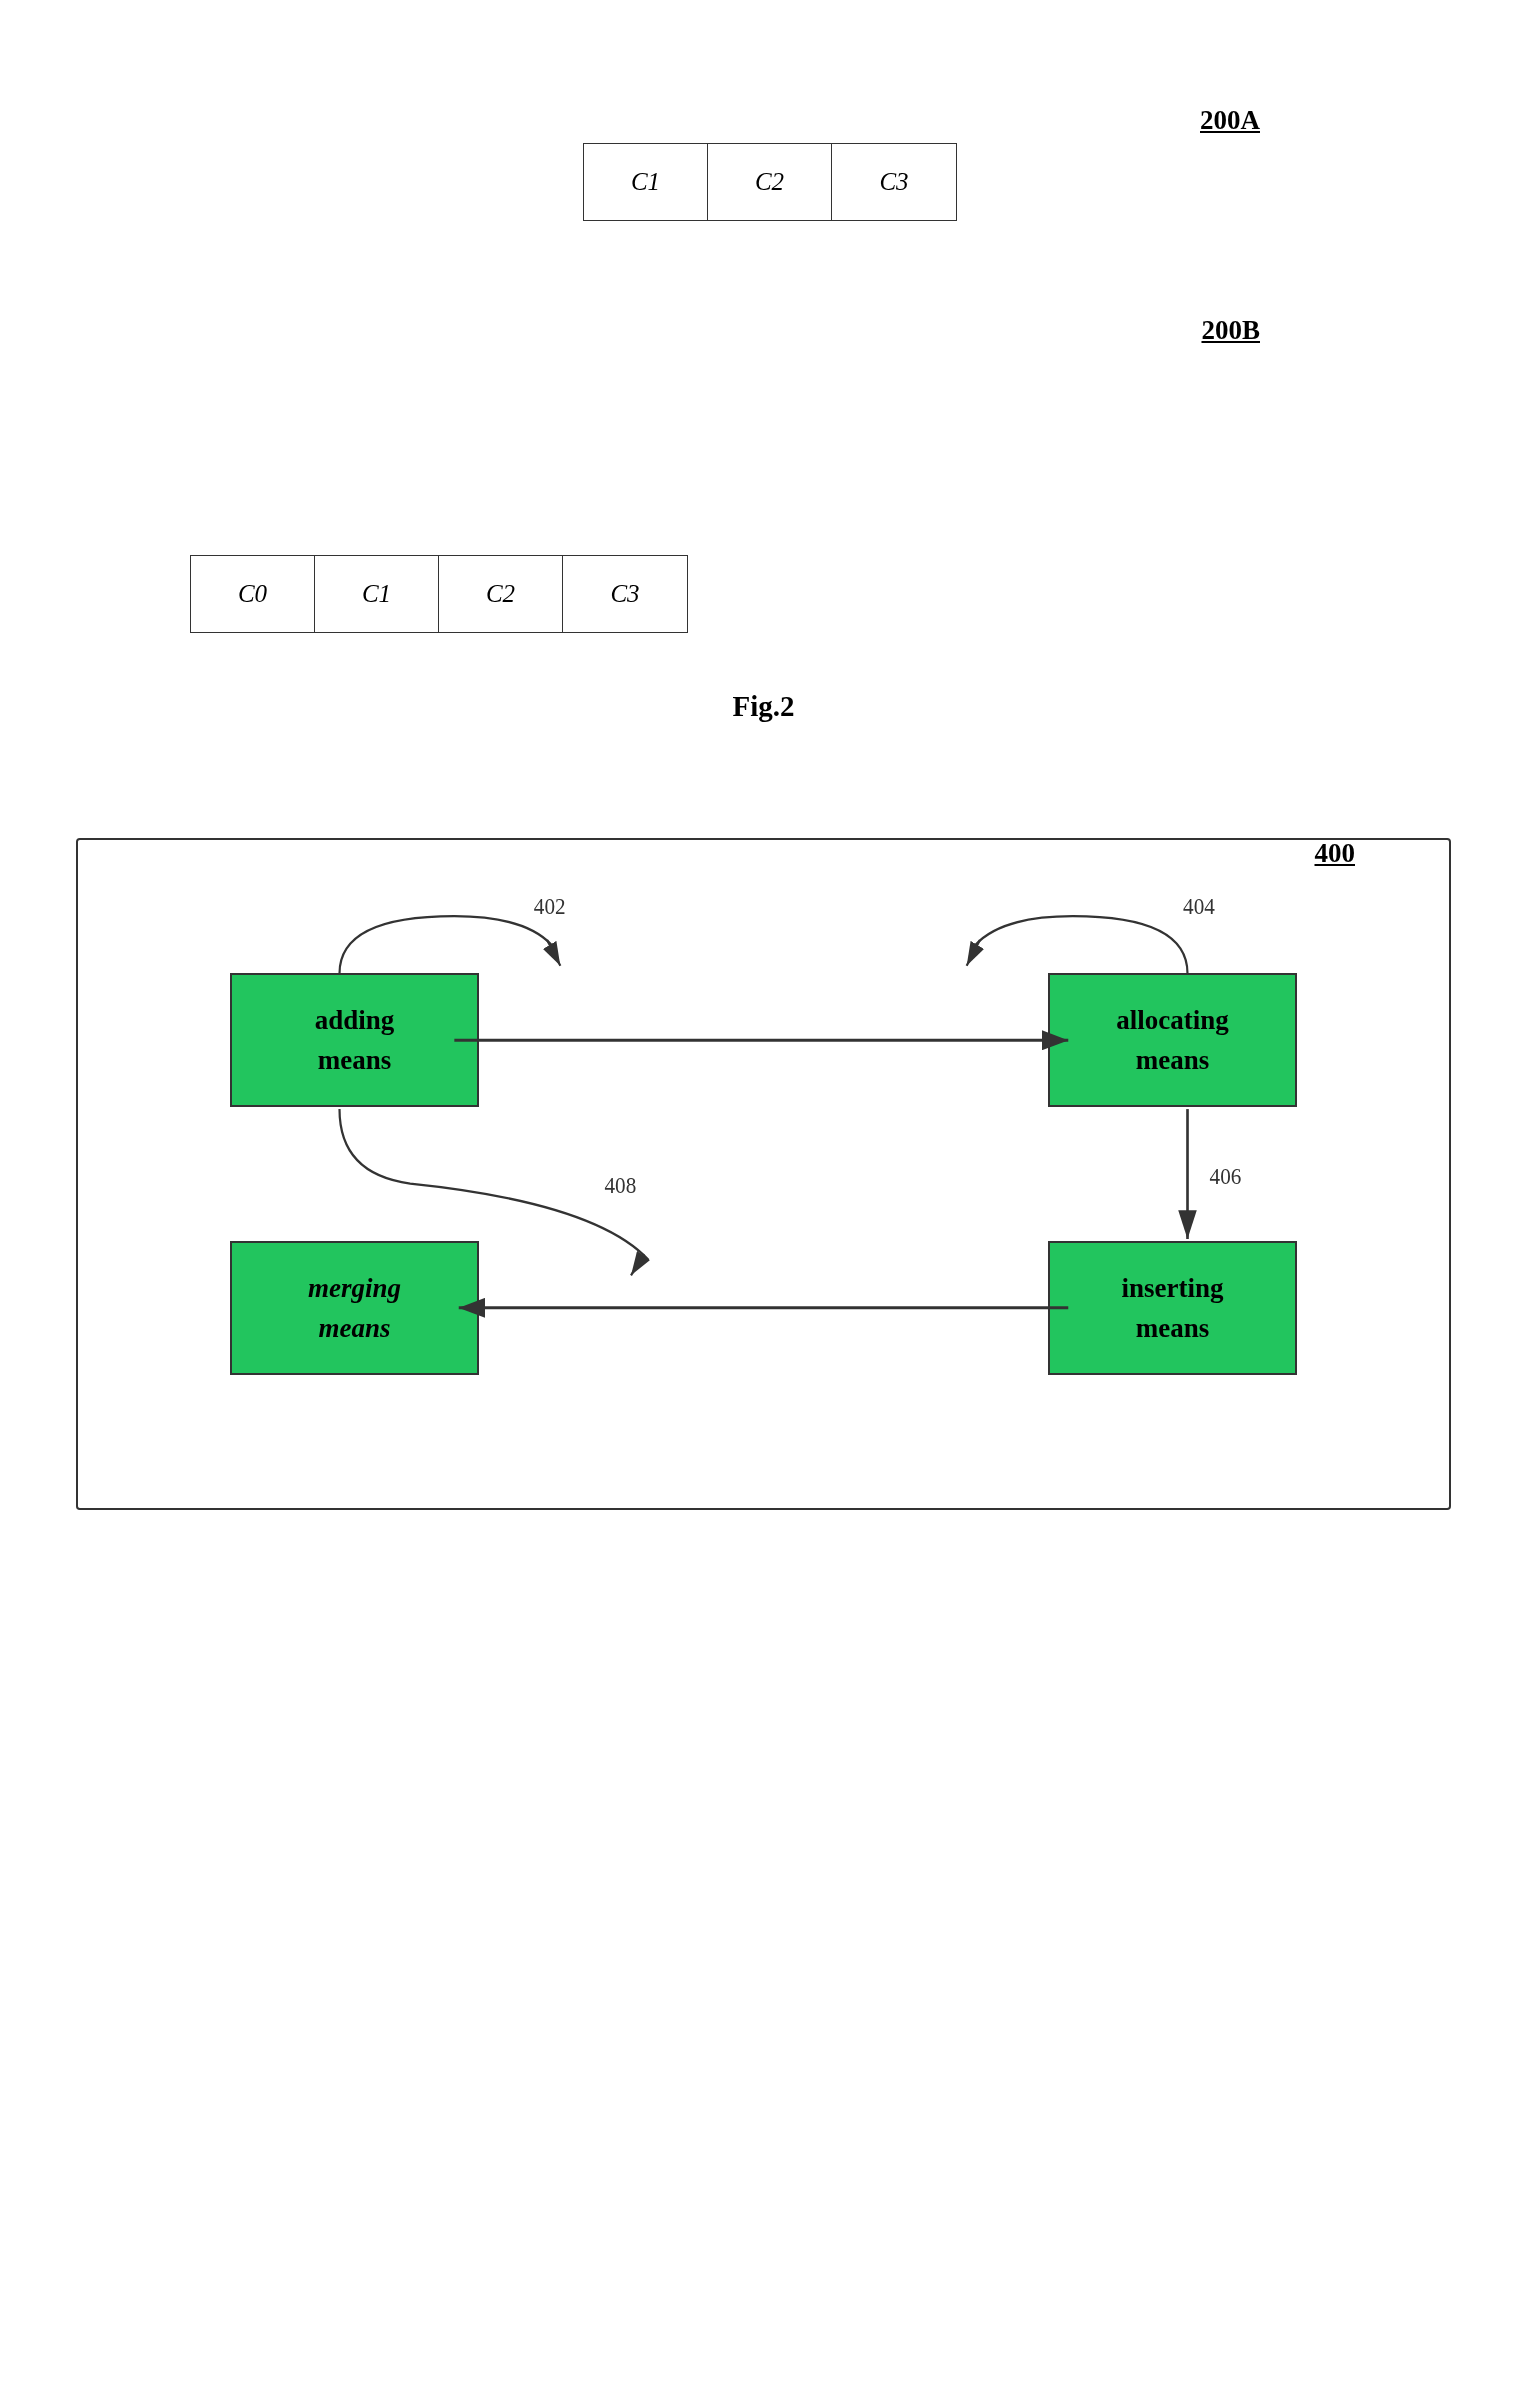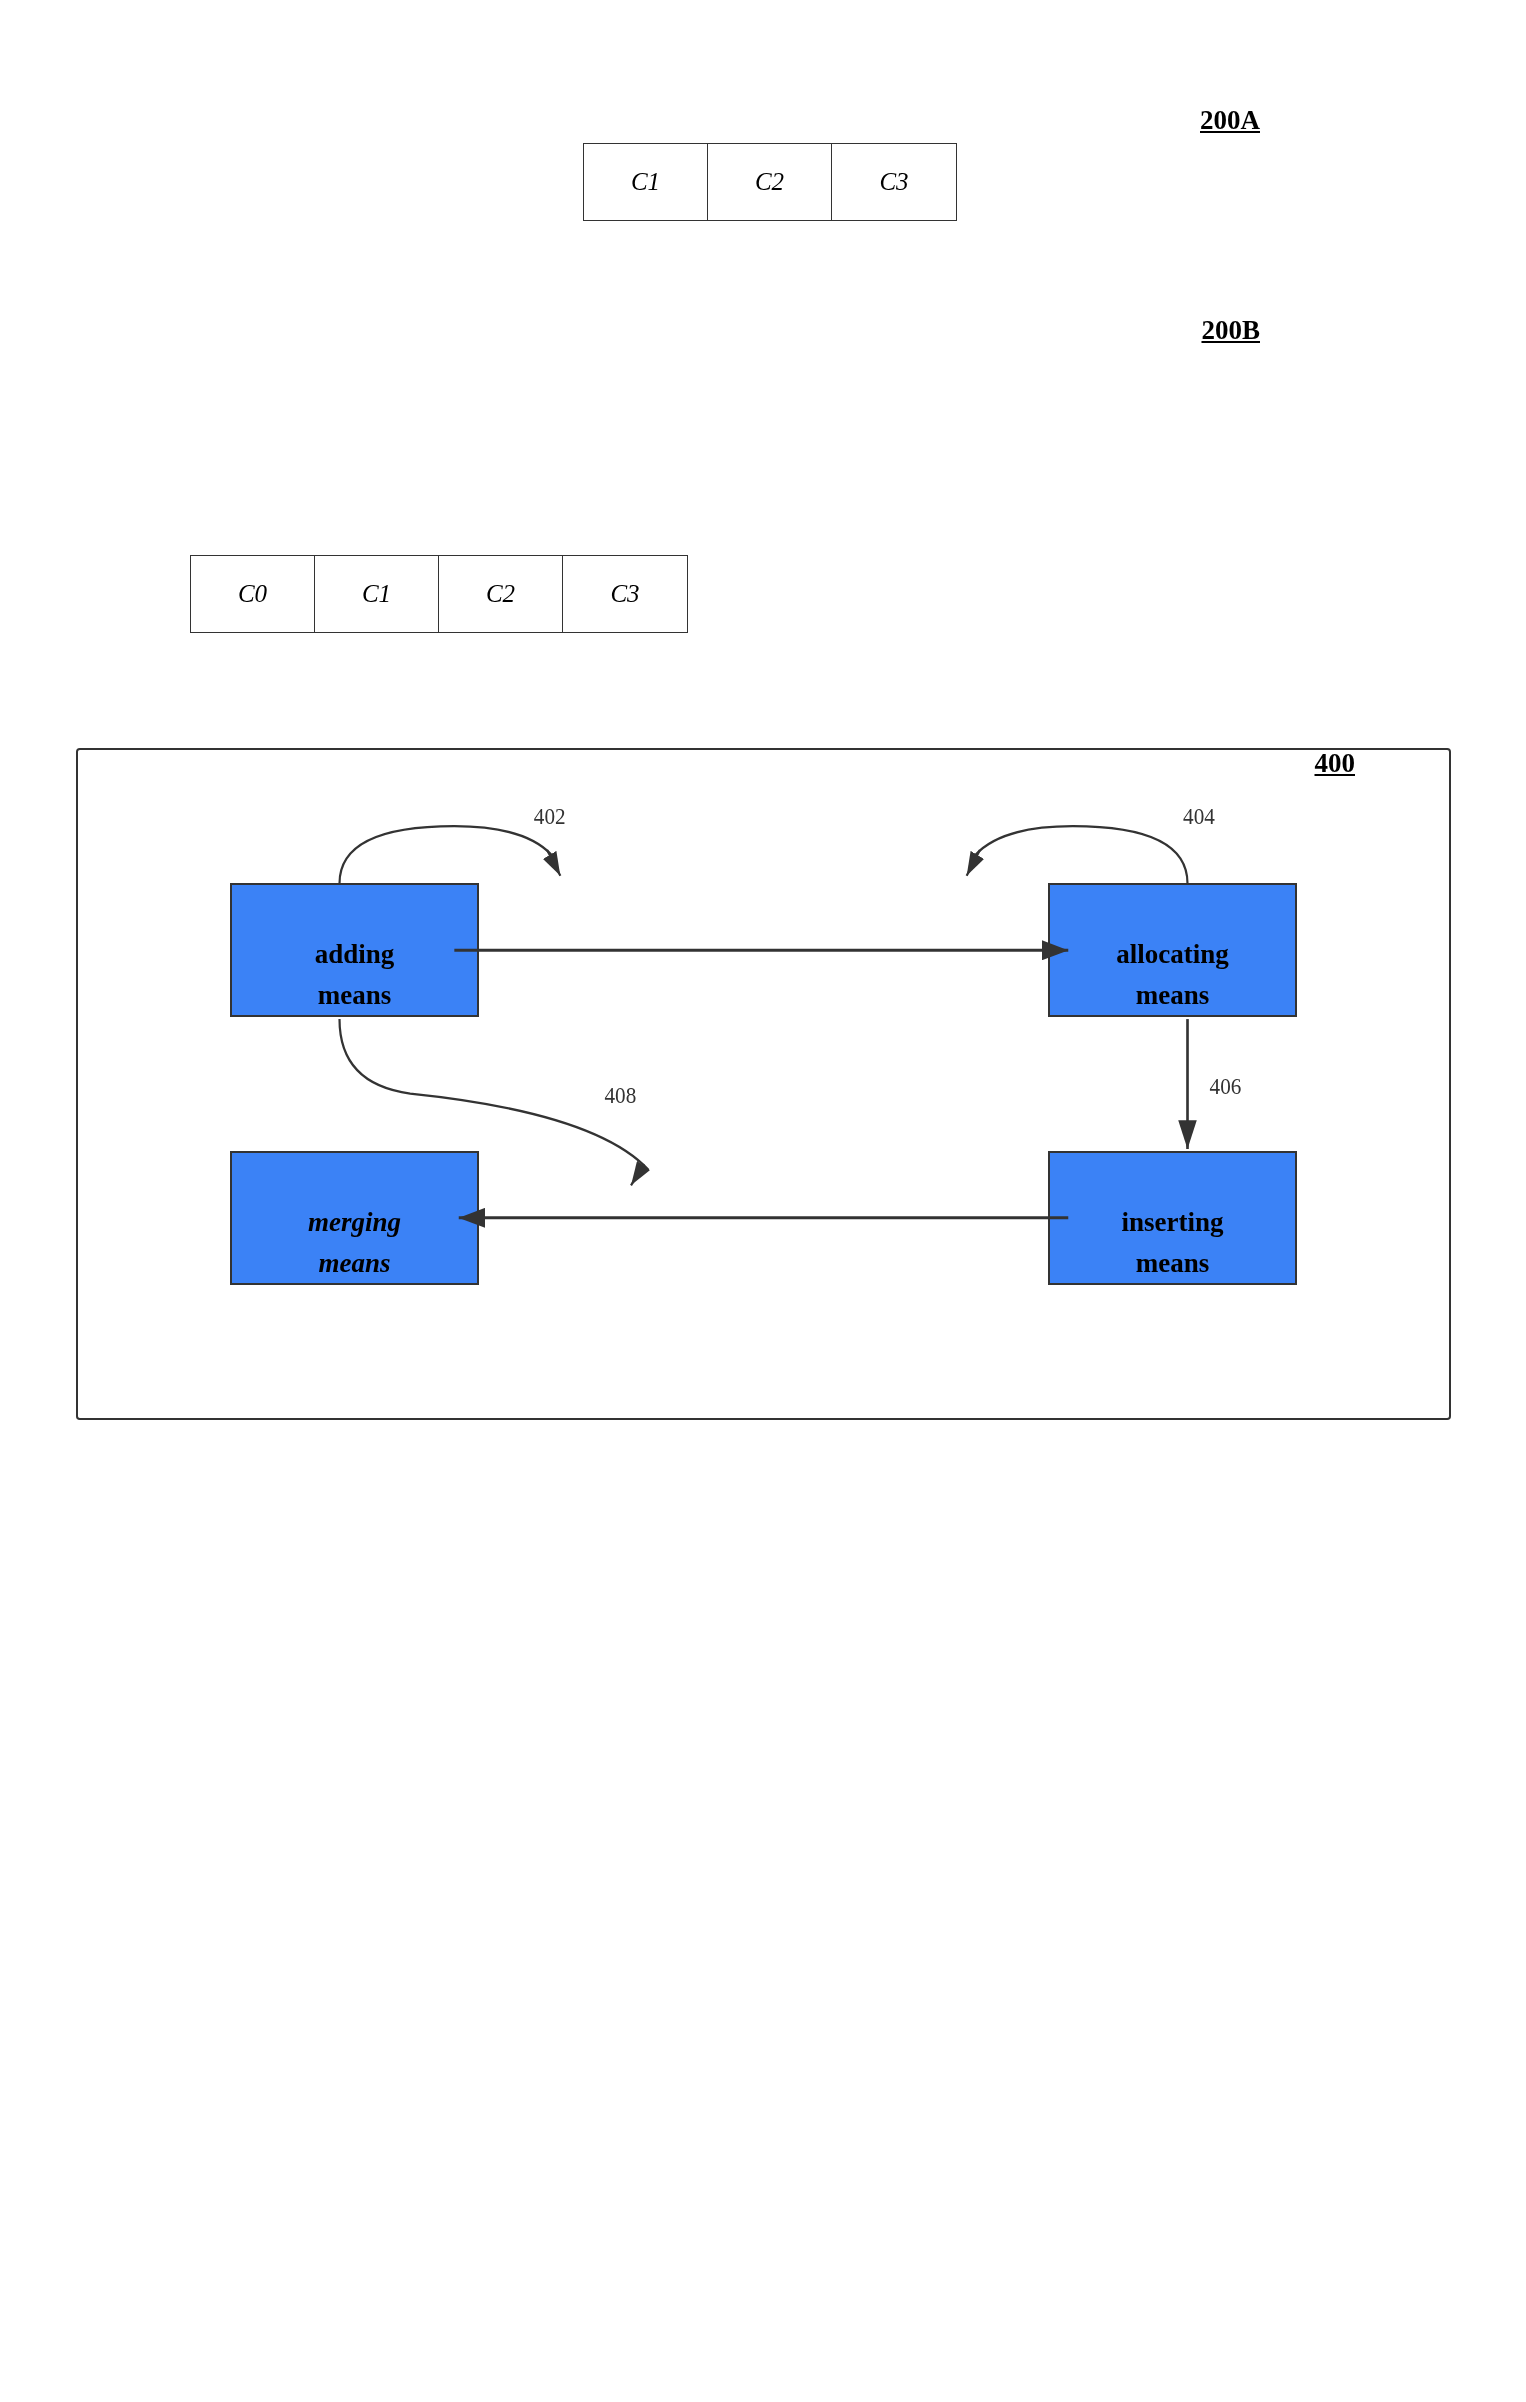--- a/index.html
+++ b/index.html
@@ -125,25 +125,25 @@
     }
 
     
     .means-box {
       border: 2.4px solid #333;
       width: 249px;
       height: 134px;
       display: flex;
       flex-direction: column;
       align-items: center;
-      justify-content: flex-end;
+      justify-content: center;
       font-size: 27px;
       font-weight: bold;
       line-height: 1.5;
-      background: #3b82f6;
+      background: #22c55e;
     }
 
     
     .arrows-svg {
       position: absolute;
       top: 0;
       left: 0;
       width: 100%;
       height: 100%;
       pointer-events: none;
@@ -210,20 +210,21 @@
 
     <div style="margin-top: 76px; margin-left: 57px;">
       <div class="diagram-200b">
         <div class="cell">C0</div>
         <div class="cell">C1</div>
         <div class="cell">C2</div>
         <div class="cell">C3</div>
       </div>
     </div>
 
+    <div class="fig2-caption">Fig.2</div>
 
   </div>
 
   <div class="fig4-section">
 
     <div class="label-400">400</div>
 
     <div class="diagram-400-outer">
       <div class="diagram-400-content">
 

